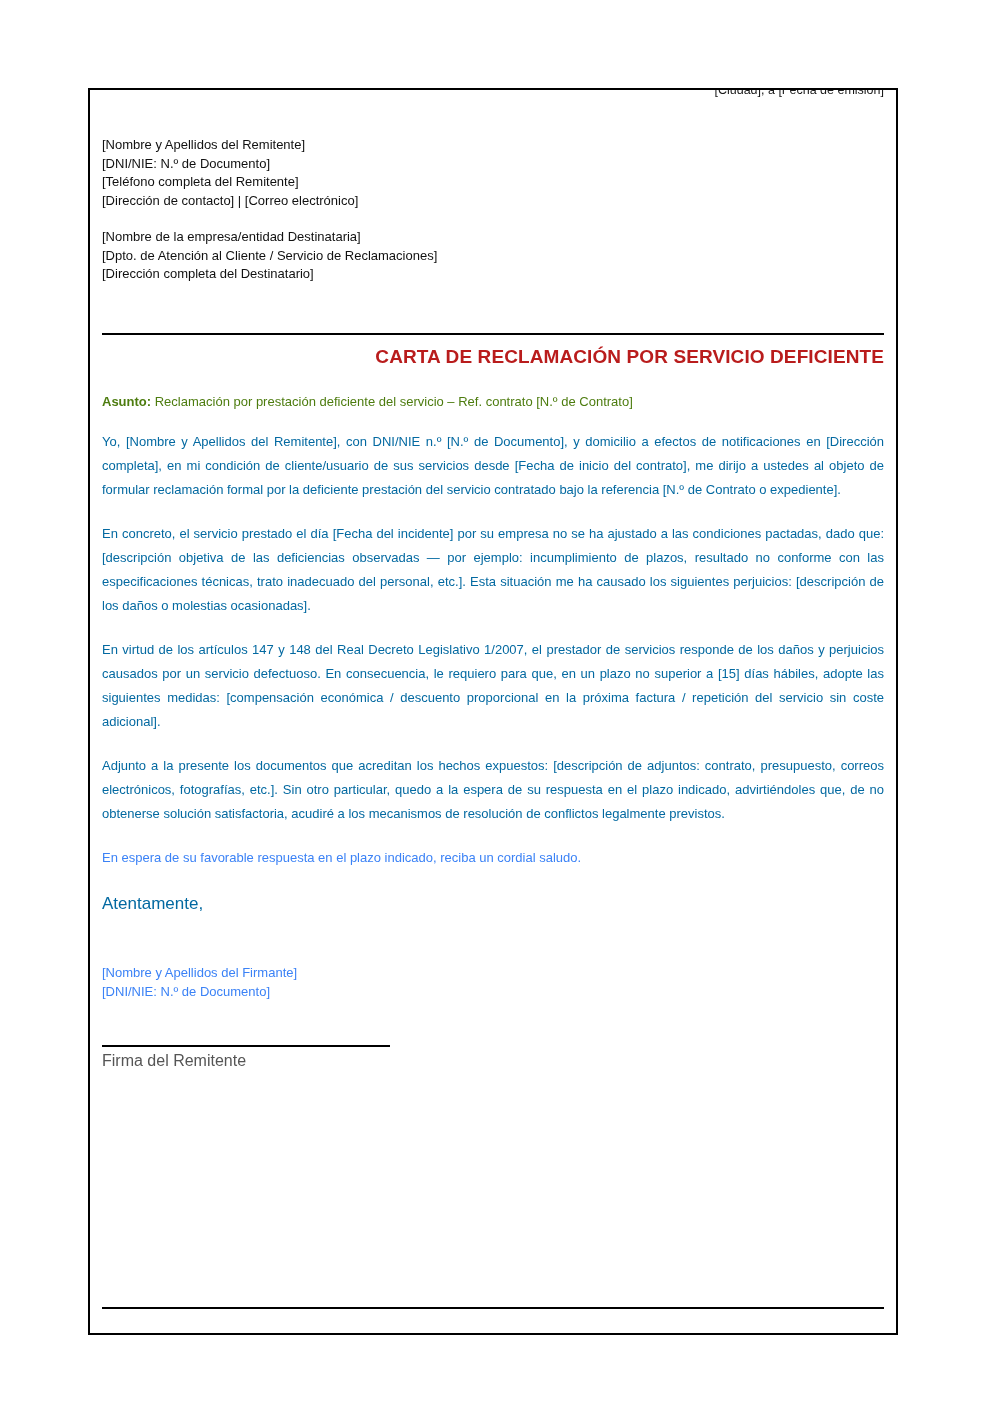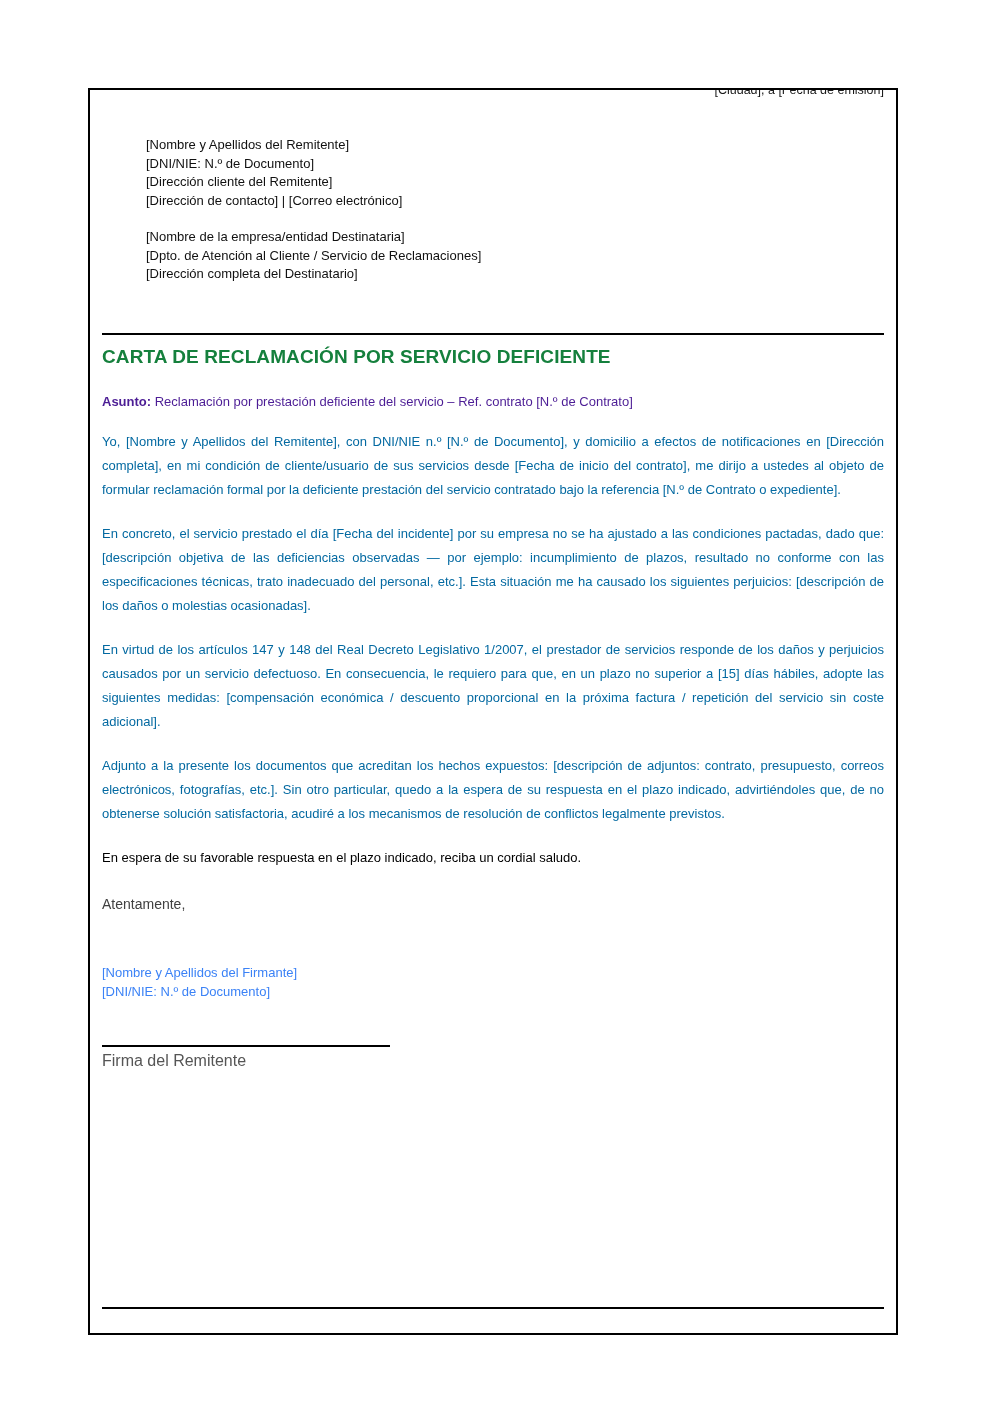--- a/index.html
+++ b/index.html
@@ -47,56 +47,55 @@
     white-space: nowrap;
   }
 
   
   .addr-block {
     position: absolute;
     left: 12px;
     font-size: 13px;
     line-height: 18.6px;
     color: #111111;
-    margin-left: 44px;
   }
   .addr-sender    { top: 46px; }
   .addr-recipient { top: 138px; }
   .addr-block div { white-space: nowrap; }
 
   
   .title-rule {
     position: absolute;
     left: 12px;
     right: 12px;
     top: 243px;
     height: 0;
     border-top: 2px solid #000000;
   }
   .doc-title {
     position: absolute;
     left: 12px;
     right: 12px;
     top: 256px;
-    text-align: left;
+    text-align: right;
     font-size: 19px;
     font-weight: bold;
     letter-spacing: 0.1px;
-    color: #15803d;
+    color: #b91c1c;
   }
 
   
   .subject {
     position: absolute;
     left: 12px;
     right: 3px;
     top: 303px;
     font-size: 13px;
     line-height: 18px;
-    color: #4c1d95;
+    color: #4d7c0f;
   }
   .subject .lbl { font-weight: bold; }
 
   
   .body-wrap {
     position: absolute;
     left: 12px;
     right: 12px;
     top: 340px;
   }
@@ -105,27 +104,27 @@
     line-height: 24px;
     text-align: justify;
     text-justify: inter-word;
     color: #0369a1;
     margin: 0 0 20px 0;
   }
 
   .closing-line {
     font-size: 13px;
     line-height: 24px;
-    color: #000000;
+    color: #3b82f6;
     margin: 0 0 22px 0;
   }
   .sign-off {
-    font-size: 14px;
+    font-size: 17px;
     line-height: 24px;
-    color: #404040;
+    color: #0369a1;
     margin: 0 0 48px 0;
   }
   .signer-block {
     font-size: 13px;
     line-height: 18.6px;
     color: #3b82f6;
     margin: 0 0 44px 0;
   }
   .signer-block div { white-space: nowrap; }
 
@@ -168,21 +167,21 @@
 <body>
 
 <div class="page-sheet">
   <div class="page-inner">
 
     <div class="date-line">[Ciudad], a [Fecha de emisión]</div>
 
     <div class="addr-block addr-sender">
       <div>[Nombre y Apellidos del Remitente]</div>
       <div>[DNI/NIE: N.º de Documento]</div>
-      <div>[Dirección cliente del Remitente]</div>
+      <div>[Teléfono completa del Remitente]</div>
       <div>[Dirección de contacto]  |  [Correo electrónico]</div>
     </div>
 
     <div class="addr-block addr-recipient">
       <div>[Nombre de la empresa/entidad Destinataria]</div>
       <div>[Dpto. de Atención al Cliente / Servicio de Reclamaciones]</div>
       <div>[Dirección completa del Destinatario]</div>
     </div>
 
     <div class="title-rule"></div>

